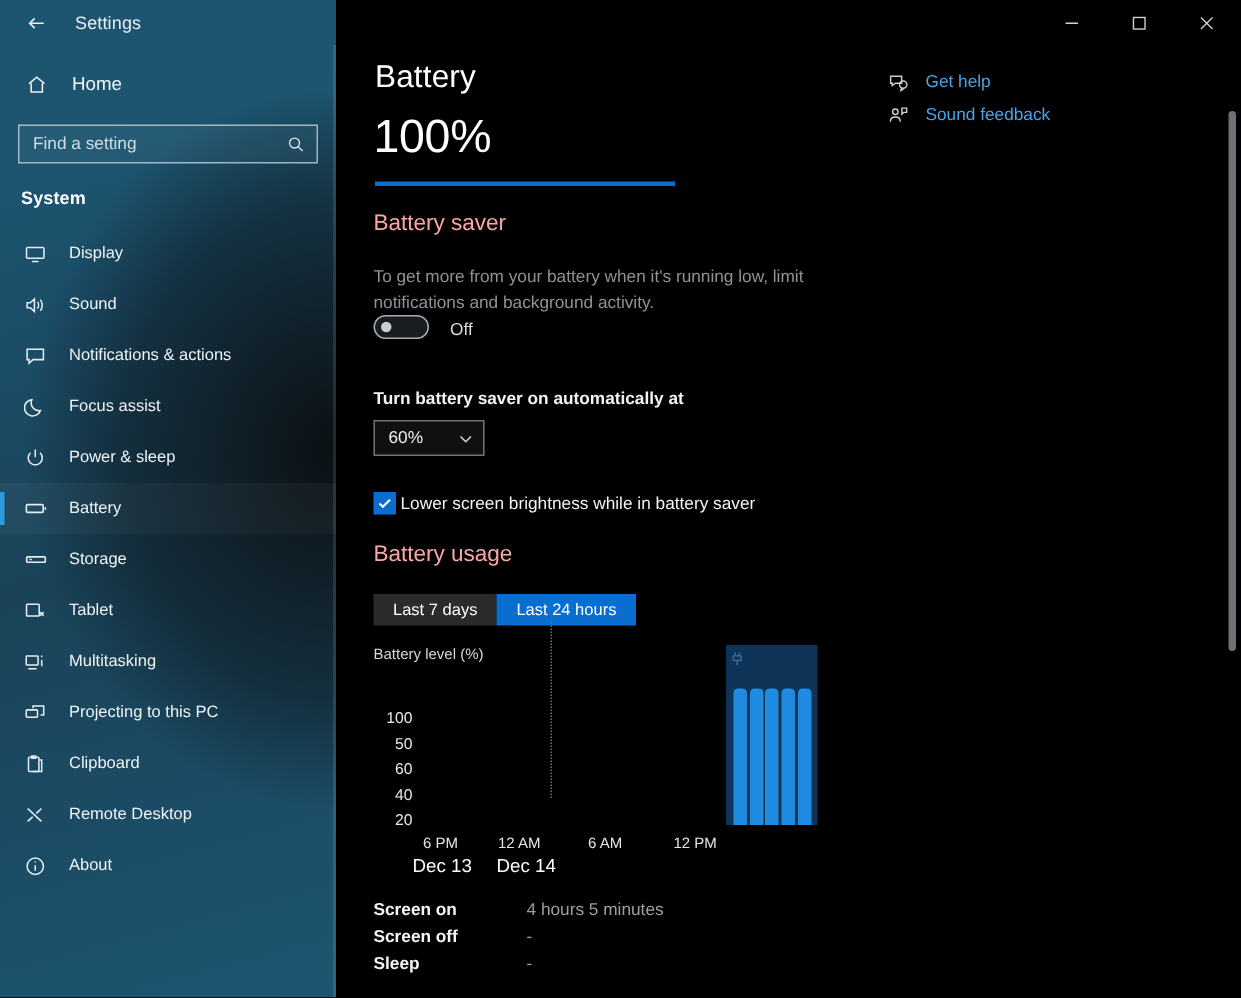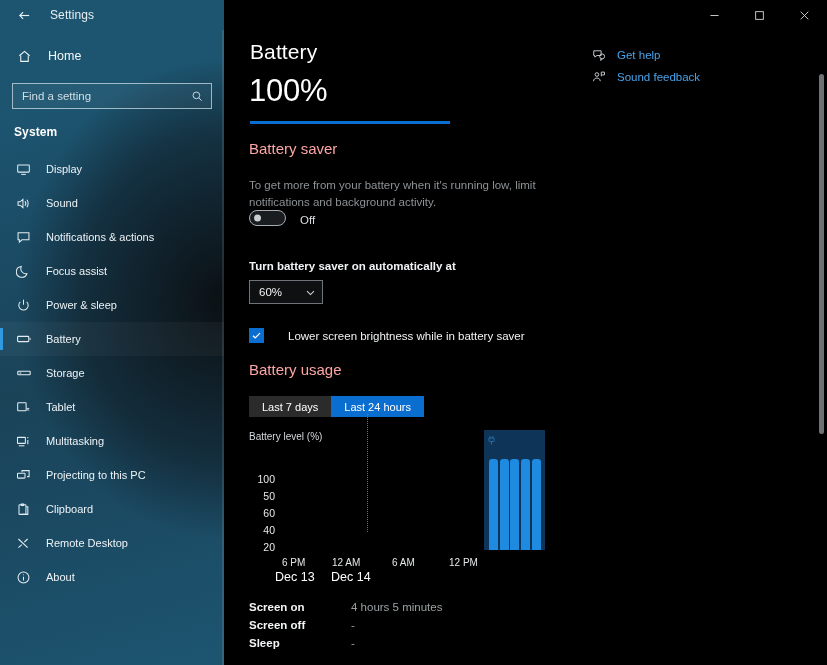--- a/index.html
+++ b/index.html
@@ -167,21 +167,21 @@
     padding: 0 6px 0 9px;
   }
   .dropdown .dval { font-size: 11.5px; color: #f0f2f4; }
   .dropdown .chev { color: #d6dadd; display:flex; }
 
   .check-row { display: flex; align-items: center; margin-top: 24px; }
   .checkbox {
     width: 15px; height: 15px; background: #0a6ed1;
     display: flex; align-items: center; justify-content: center; flex: 0 0 15px;
   }
-  .check-row .clabel { font-size: 11.5px; color: #f0f2f4; margin-left: 24px; }
+  .check-row .clabel { font-size: 11.5px; color: #f0f2f4; margin-left: 3px; }
 
   
   .sec-usage { position: absolute; left: 9px; top: 331px; width: 560px; }
   .pillbar { display: flex; margin-top: 18px; }
   .pill {
     height: 21px; padding: 0 13px;
     display: flex; align-items: center; justify-content: center;
     font-size: 11px; color: #ffffff;
   }
   .pill.inactive { background: #2b2b2b; }

